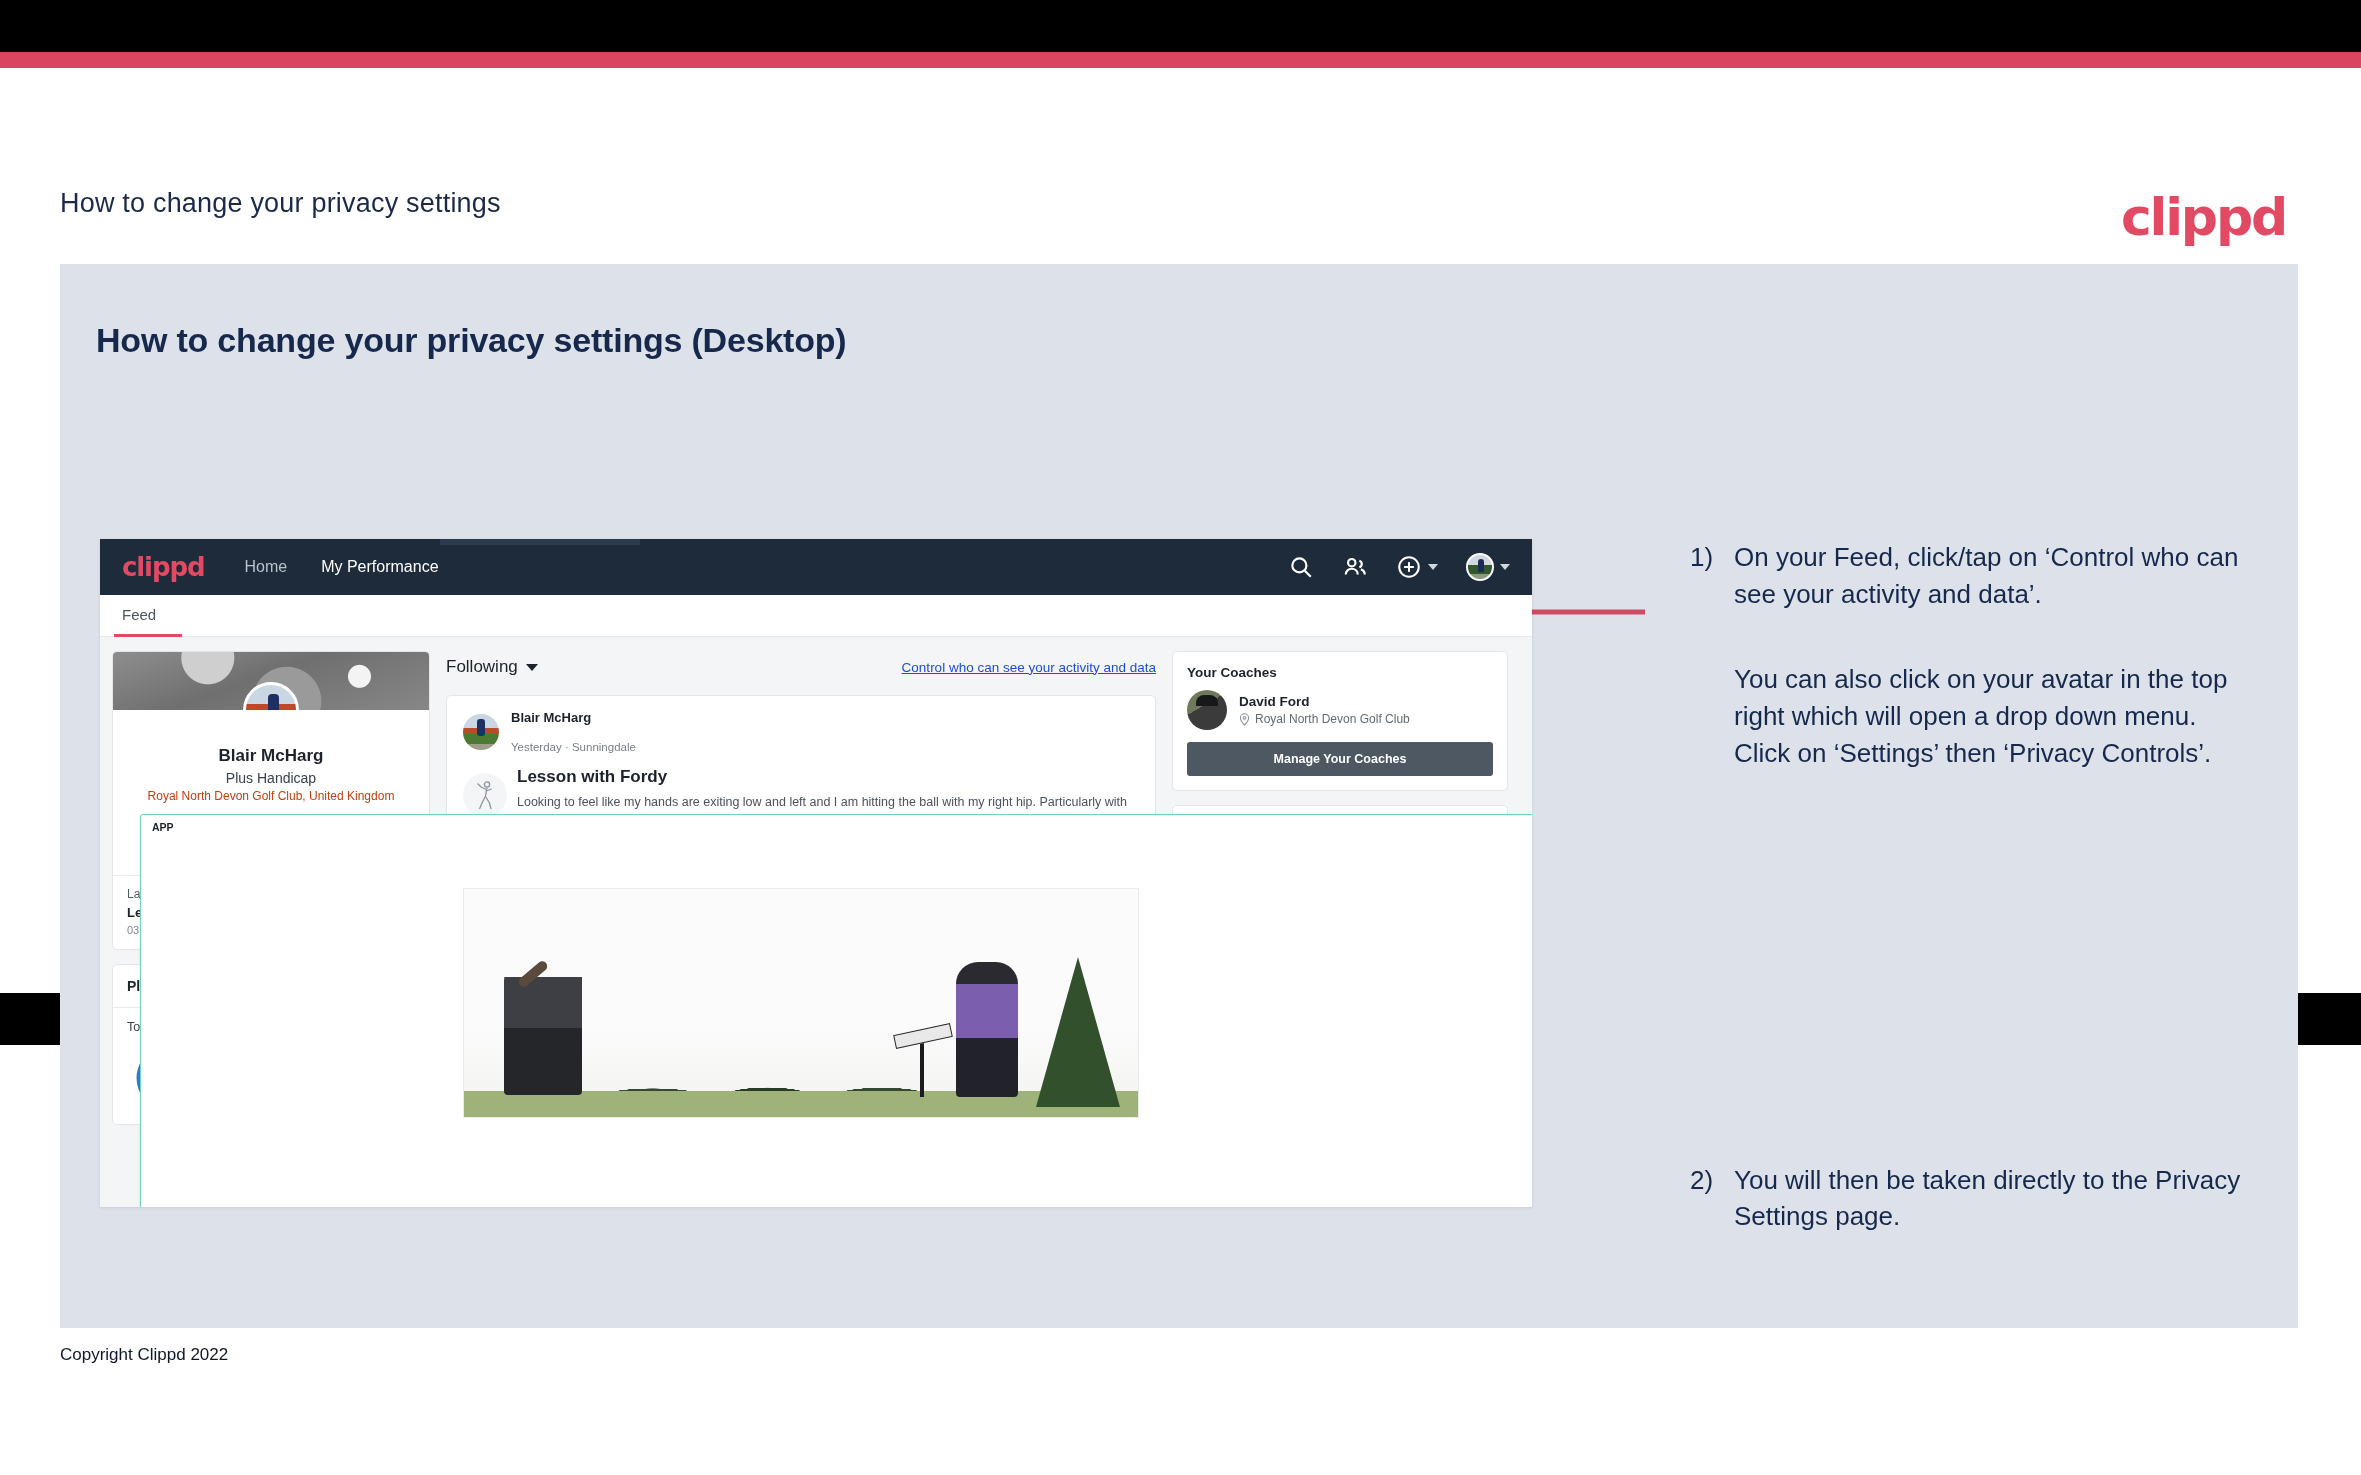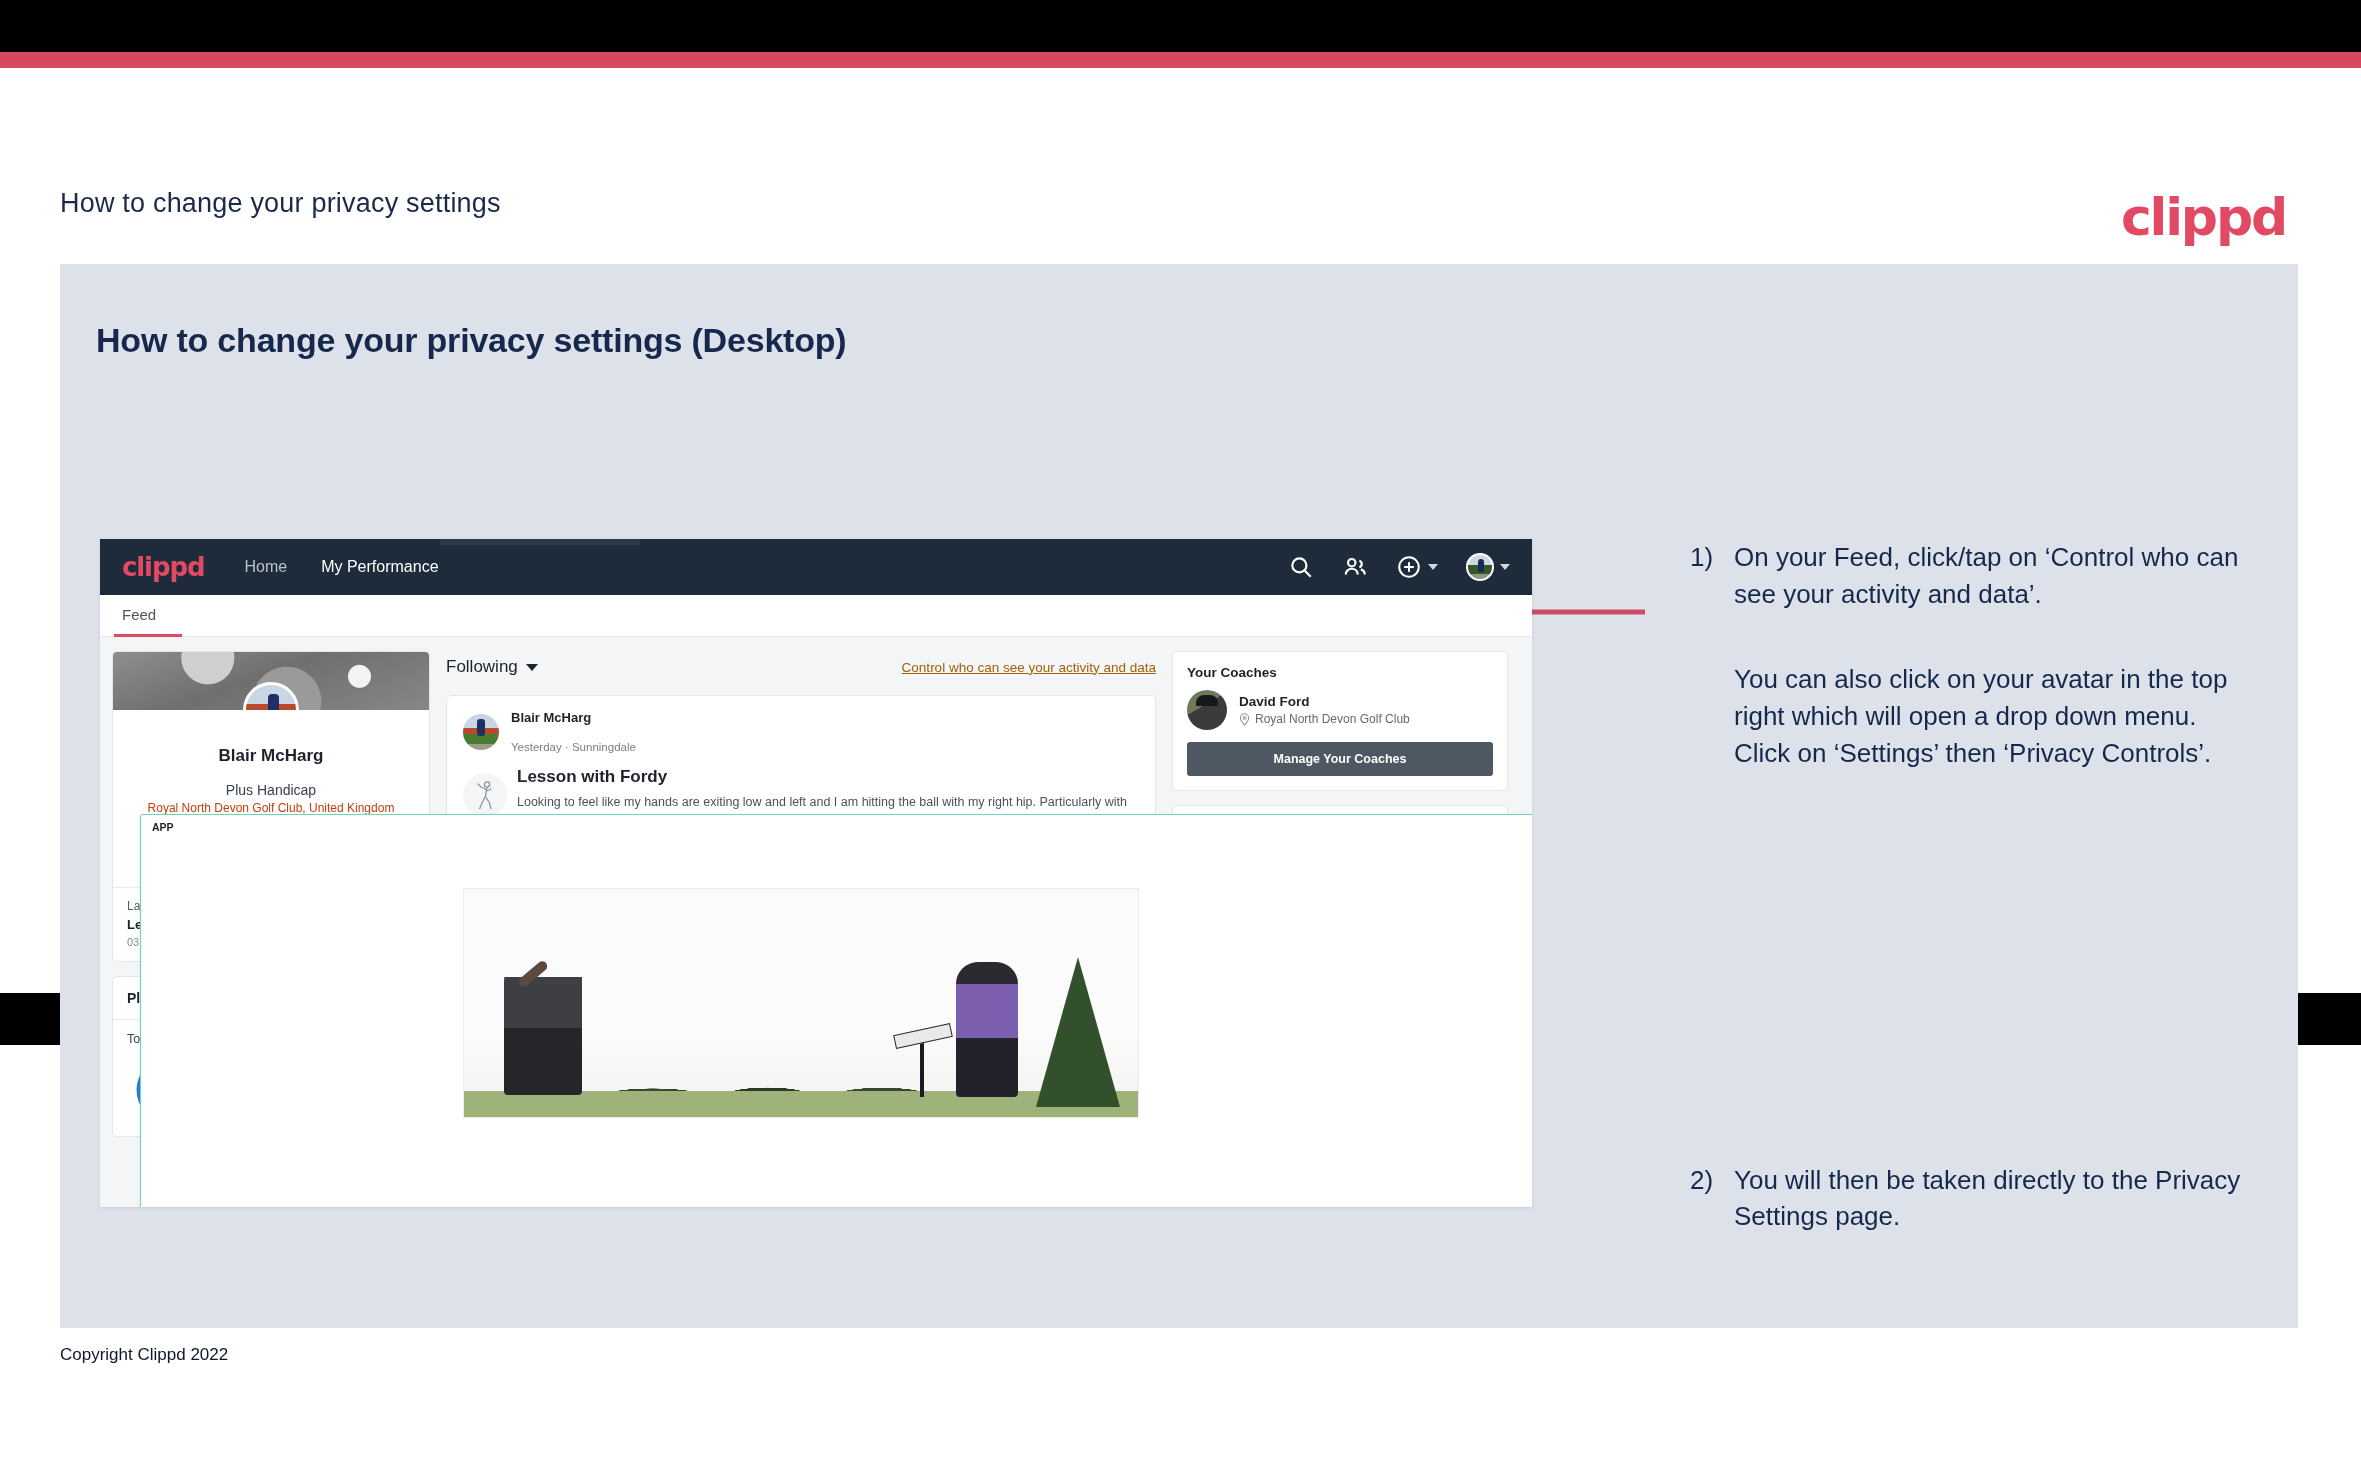--- a/index.html
+++ b/index.html
@@ -113,21 +113,21 @@
     position:absolute; left:50%; top:30px; transform:translateX(-50%);
     width: 56px; height: 56px; border-radius:50%; border:3px solid #fff; overflow:hidden; z-index:3;
     background: linear-gradient(180deg,#c9d6e3 0 38%, #b94a2a 38% 55%, #4b7a33 55% 82%, #9d9d8a 82% 100%);
   }
   .pf-avatar::after{
     content:""; position:absolute; left:22px; top:9px; width:11px; height:26px;
     background:#1f2f63; border-radius:4px 4px 2px 2px;
   }
   .pf-body { padding: 36px 14px 0; text-align:center; }
   .pf-name { font-size: 17px; font-weight:700; color:#1d222b; }
-  .pf-hcp  { font-size: 14px; color:#38414d; margin-top:16px; }
+  .pf-hcp  { font-size: 14px; color:#38414d; margin-top:4px; }
   .pf-club { font-size: 12px; color:#c2410c; margin-top:3px; }
   .pf-stats { display:flex; margin-top: 14px; padding-bottom: 14px; }
   .pf-stat { flex:1; text-align:center; position:relative; }
   .pf-stat + .pf-stat::before { content:""; position:absolute; left:0; top:4px; bottom:4px; width:1px; background:#e4e6e9; }
   .pf-stat-label { font-size: 12px; color:#6d757f; }
   .pf-stat-val { font-size: 24px; font-weight:700; color:#1d222b; margin-top:2px; }
   .pf-latest { border-top:1px solid #e9ebed; padding: 11px 14px 13px; text-align:left; }
   .pf-latest-label { font-size: 12px; color:#545c66; }
   .pf-latest-title { font-size: 13px; font-weight:700; color:#1d222b; margin-top:4px; }
   .pf-latest-date { font-size: 11px; color:#838b94; margin-top:4px; }
@@ -150,21 +150,21 @@
   .bar-track { position:relative; flex:1; height: 9px; background:#e7e9eb; border-radius:2px; margin: 0 8px; }
   .bar-fill { position:absolute; left:0; top:0; bottom:0; border-radius:2px; }
   .bar-tick { position:absolute; top:-2px; bottom:-2px; width:2px; background:#4a525c; }
   .bar-num { width: 26px; text-align:right; font-weight:700; color:#1d222b; font-size:12px; }
 
   
   .feed-head { display:flex; align-items:center; height: 32px; margin-bottom: 12px; }
   .following { font-size:17px; color:#1d222b; display:flex; align-items:center; gap:8px; }
   .following .chev2 { width:0;height:0;border-left:6px solid transparent;border-right:6px solid transparent;border-top:7px solid #1d222b; }
   .privacy-link {
-    margin-left:auto; font-size:13.5px; color:#a16207; text-decoration: underline; cursor:pointer;
+    margin-left:auto; font-size:13.5px; color:#1d4ed8; text-decoration: underline; cursor:pointer;
   }
   .post { background:#fff; border:1px solid #e4e6e9; border-radius:5px; overflow:hidden; }
   .post-head { display:flex; align-items:center; padding: 14px 16px 8px; }
   .post-av {
     width: 36px; height: 36px; border-radius:50%; overflow:hidden; flex:none; margin-right:12px;
     background: linear-gradient(180deg,#c9d6e3 0 38%, #b94a2a 38% 55%, #4b7a33 55% 82%, #9d9d8a 82% 100%);
     position:relative;
   }
   .post-av::after{ content:""; position:absolute; left:14px; top:5px; width:8px; height:17px; background:#1f2f63; border-radius:3px; }
   .post-name { font-size:13px; font-weight:700; color:#1d222b; }

